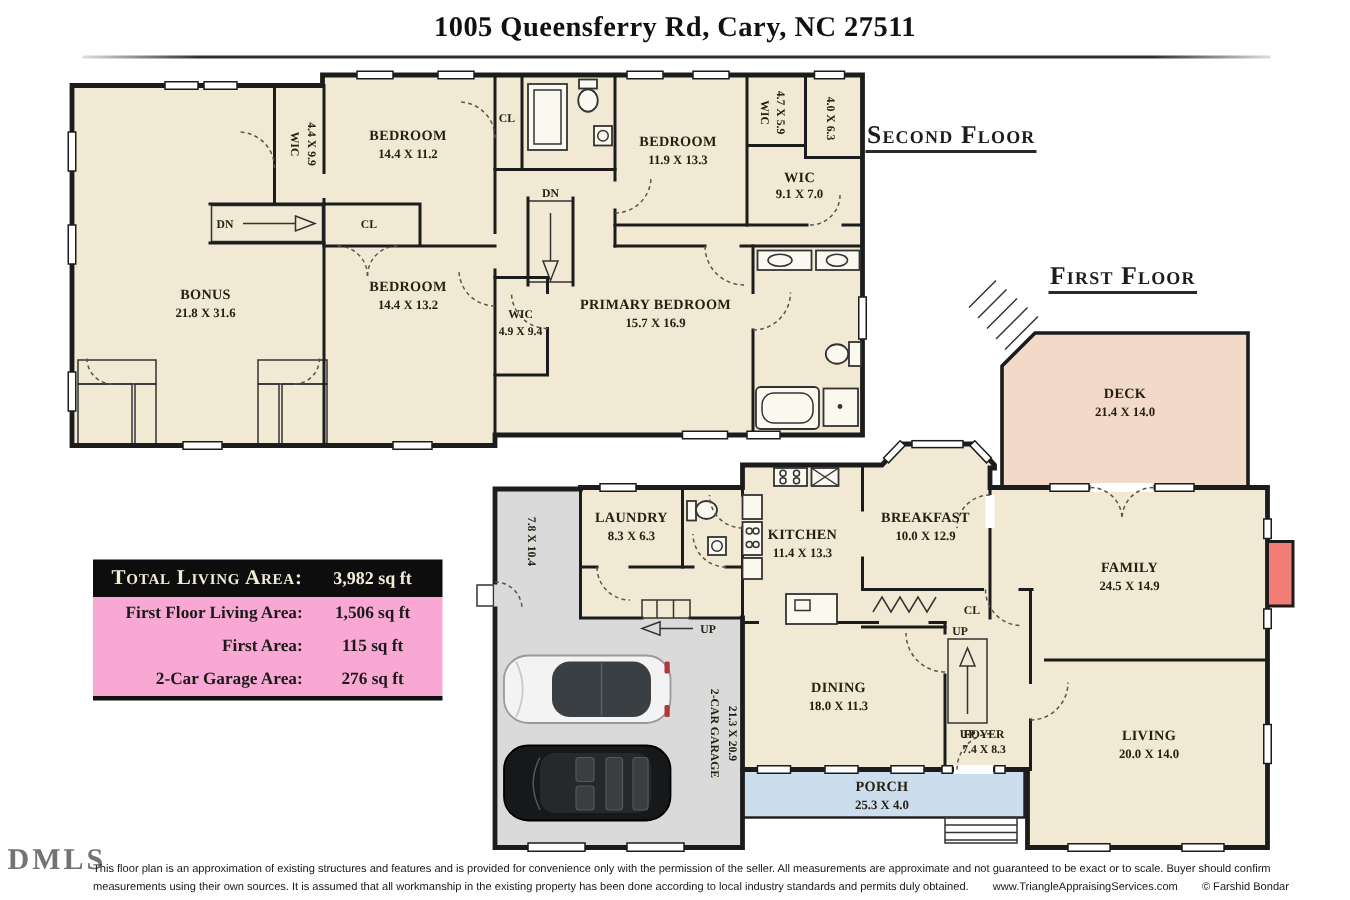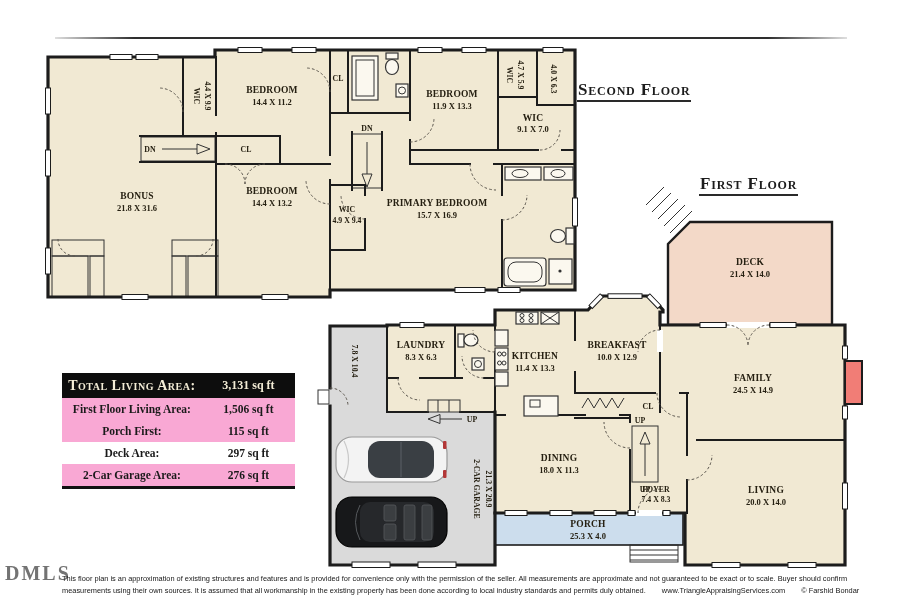--- a/index.html
+++ b/index.html
@@ -22,34 +22,35 @@
   .fx{fill:#fbf8ef;stroke:#333;stroke-width:1.2;}
   .rn{font:700 9.5px "Liberation Serif",serif;fill:#262012;text-anchor:middle;letter-spacing:.2px;}
   .rd{font:700 8.5px "Liberation Serif",serif;fill:#262012;text-anchor:middle;}
   .rs{font:700 7.8px "Liberation Serif",serif;fill:#262012;text-anchor:middle;}
   
   .area-table{position:absolute;left:62px;top:373px;width:233px;border-bottom:3px solid #111;}
   .area-row{display:flex;align-items:center;height:22px;font-weight:bold;font-size:11.5px;color:#1a1a1a;}
   .area-row.alt{background:#f9a8d4;}
   .area-row.hdr{height:25px;background:#0d0d0d;color:#f3ecd6;font-size:12px;}
   .area-row.hdr .a-label{font-variant:small-caps;font-size:14px;letter-spacing:.5px;}
-  .a-label{flex:1.5;text-align:center;}
+  .a-label{flex:1.5;text-align:right;}
   .a-value{flex:1;text-align:center;}
   
   .logo{position:absolute;left:5px;top:562px;font-size:20px;font-weight:bold;color:#737373;
         letter-spacing:2px;font-family:"Liberation Serif",serif;}
   .disclaimer{position:absolute;left:62px;top:573px;width:834px;font-family:"Liberation Sans",sans-serif;
         font-size:7.4px;line-height:1.6;color:#161616;}
   .disclaimer .gap{display:inline-block;width:14px;}
 </style>
 </head>
 <body>
 
 <div class="page">
 
+  <div class="title">1005 Queensferry Rd, Cary, NC 27511</div>
   <div class="title-rule"></div>
 
   <div class="floor-label" id="lbl-second">Second Floor</div>
   <div class="floor-label" id="lbl-first">First Floor</div>
 
   <svg width="900" height="600" viewBox="0 0 900 600">
     <defs>
       <pattern id="hatch" patternUnits="userSpaceOnUse" width="6" height="6">
         <path d="M0,6 L6,0" stroke="#1c1c1c" stroke-width="1.3"></path>
       </pattern>
@@ -396,33 +397,29 @@
       <text class="rs" x="648" y="409">CL</text>
       <text class="rs" x="640" y="423">UP</text>
       <text class="rs" x="645" y="492">UP</text>
       <text class="rs" x="472" y="422">UP</text>
     </g>
   </svg>
 
   <div class="area-table">
     <div class="area-row hdr">
       <span class="a-label">Total Living Area:</span>
-      <span class="a-value">3,131 sq ft</span>
+      <span class="a-value">3,982 sq ft</span>
     </div>
     <div class="area-row alt">
       <span class="a-label">First Floor Living Area:</span>
       <span class="a-value" actable="false">1,506 sq ft</span>
     </div>
     <div class="area-row alt">
-      <span class="a-label">Porch First:</span>
+      <span class="a-label">First Area:</span>
       <span class="a-value">115 sq ft</span>
-    </div>
-    <div class="area-row">
-      <span class="a-label">Deck Area:</span>
-      <span class="a-value">297 sq ft</span>
     </div>
     <div class="area-row alt">
       <span class="a-label">2-Car Garage Area:</span>
       <span class="a-value">276 sq ft</span>
     </div>
   </div>
 
   <div class="logo">DMLS</div>
   <div class="disclaimer">
     <div>This floor plan is an approximation of existing structures and features and is provided for convenience only with the permission of the seller.  All measurements are approximate and not guaranteed to be exact or to scale.  Buyer should confirm</div>

